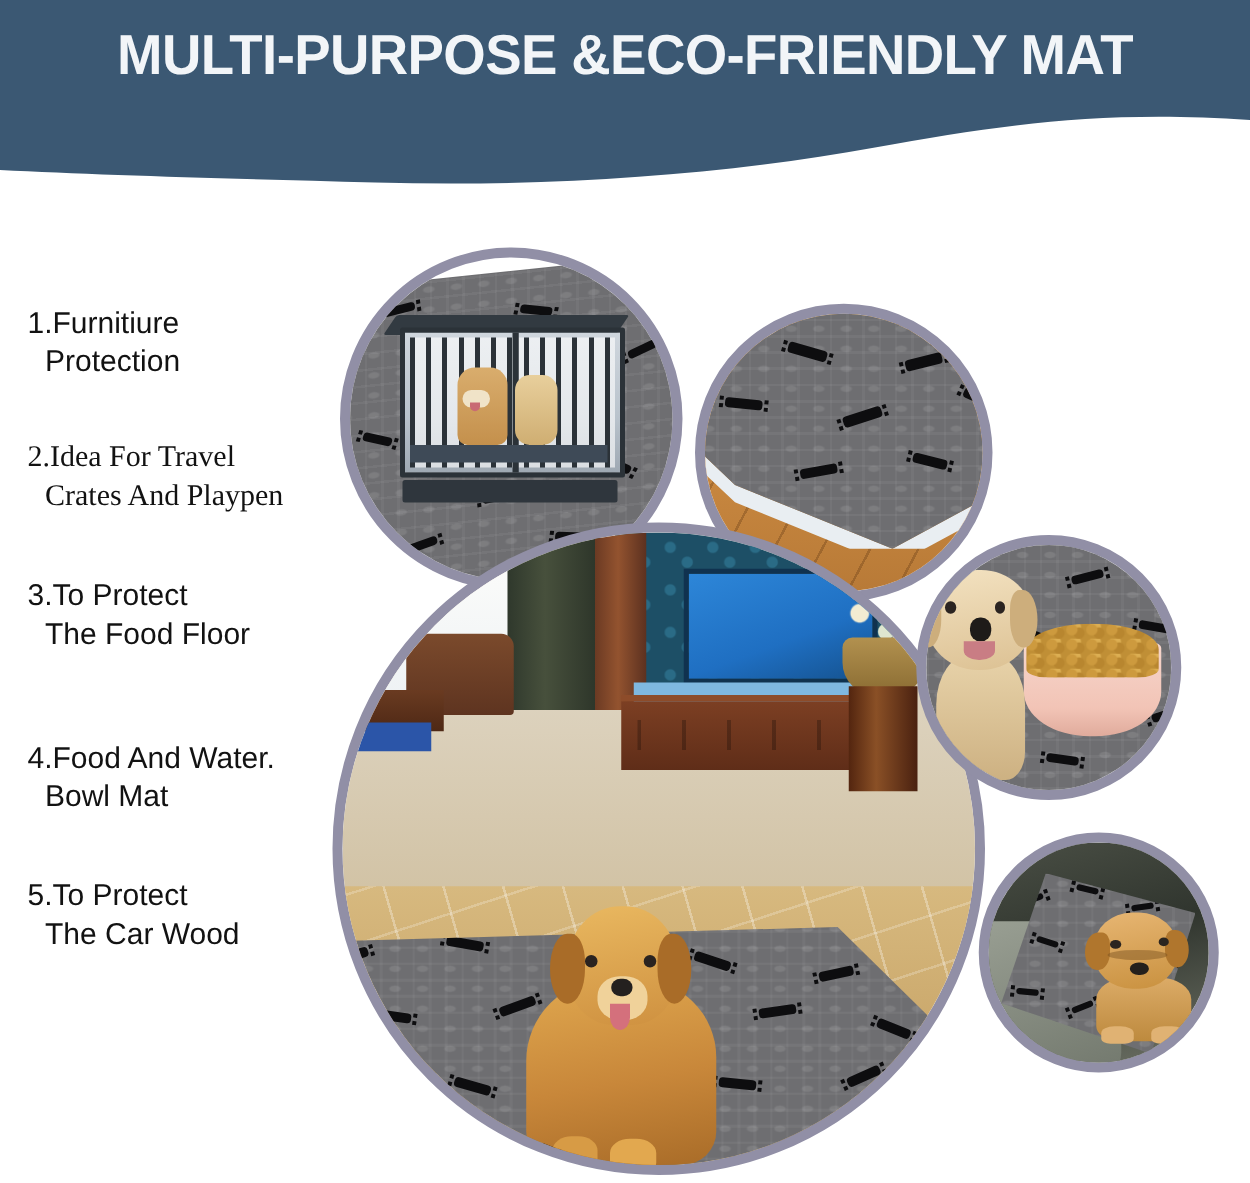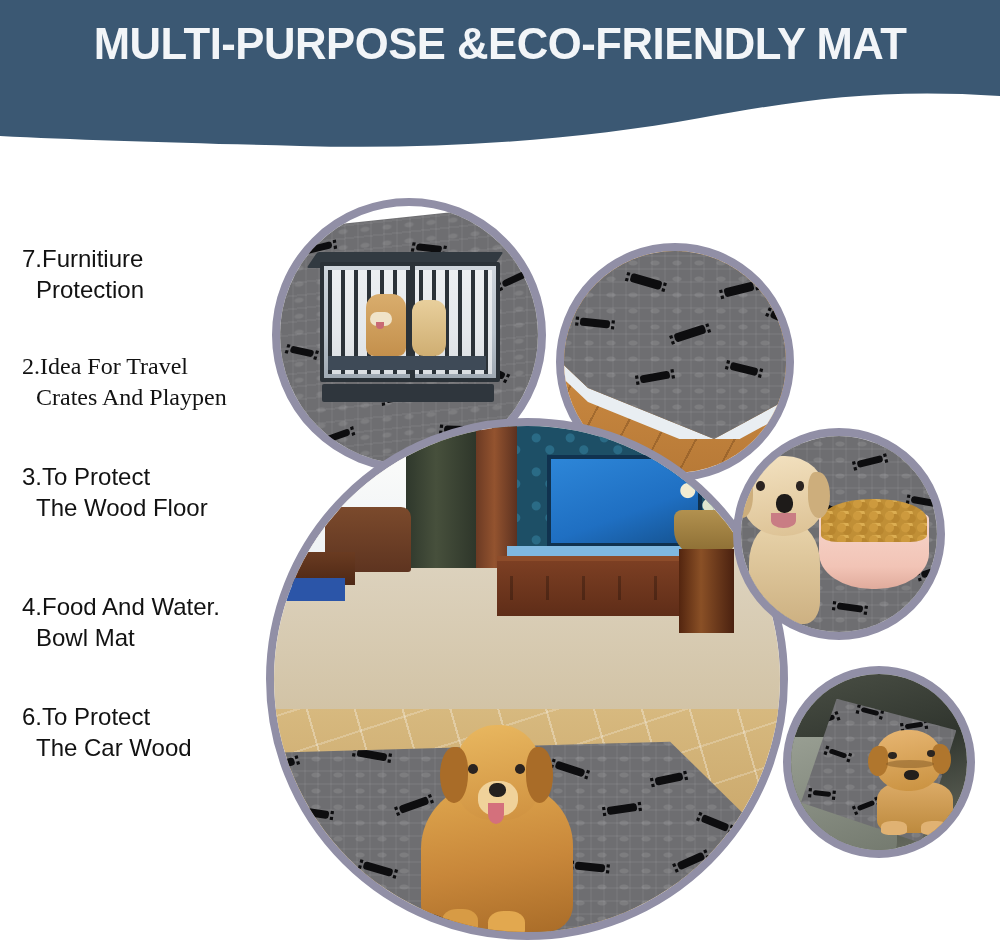--- a/index.html
+++ b/index.html
@@ -220,41 +220,41 @@
   <div class="header">
     <svg width="1000" height="160" viewBox="0 0 1000 160">
       <path d="M0,0 L1000,0 L1000,96 C880,88 800,100 700,118 C580,140 440,150 300,146 C180,143 80,140 0,136 Z" fill="#3b5873"></path>
     </svg>
     <div class="header-title">MULTI-PURPOSE &amp;ECO-FRIENDLY MAT</div>
   </div>
 
   <div class="features">
 
     <div class="feature f1">
-      <div class="l1">7.Furnitiure</div>
+      <div class="l1">1.Furnitiure</div>
       <div class="l2">Protection</div>
     </div>
 
     <div class="feature f2">
       <div class="l1">2.Idea For Travel</div>
       <div class="l2">Crates And Playpen</div>
     </div>
 
     <div class="feature f3">
       <div class="l1">3.To Protect</div>
-      <div class="l2">The Wood Floor</div>
+      <div class="l2">The Food Floor</div>
     </div>
 
     <div class="feature f4">
       <div class="l1">4.Food And Water.</div>
       <div class="l2">Bowl Mat</div>
     </div>
 
     <div class="feature f5">
-      <div class="l1">6.To Protect</div>
+      <div class="l1">5.To Protect</div>
       <div class="l2">The Car Wood</div>
     </div>
 
   </div>
 
   <div class="collage">
 
     <div class="bubble" id="b1">
       <div class="inner">
         <div class="mat bg">

